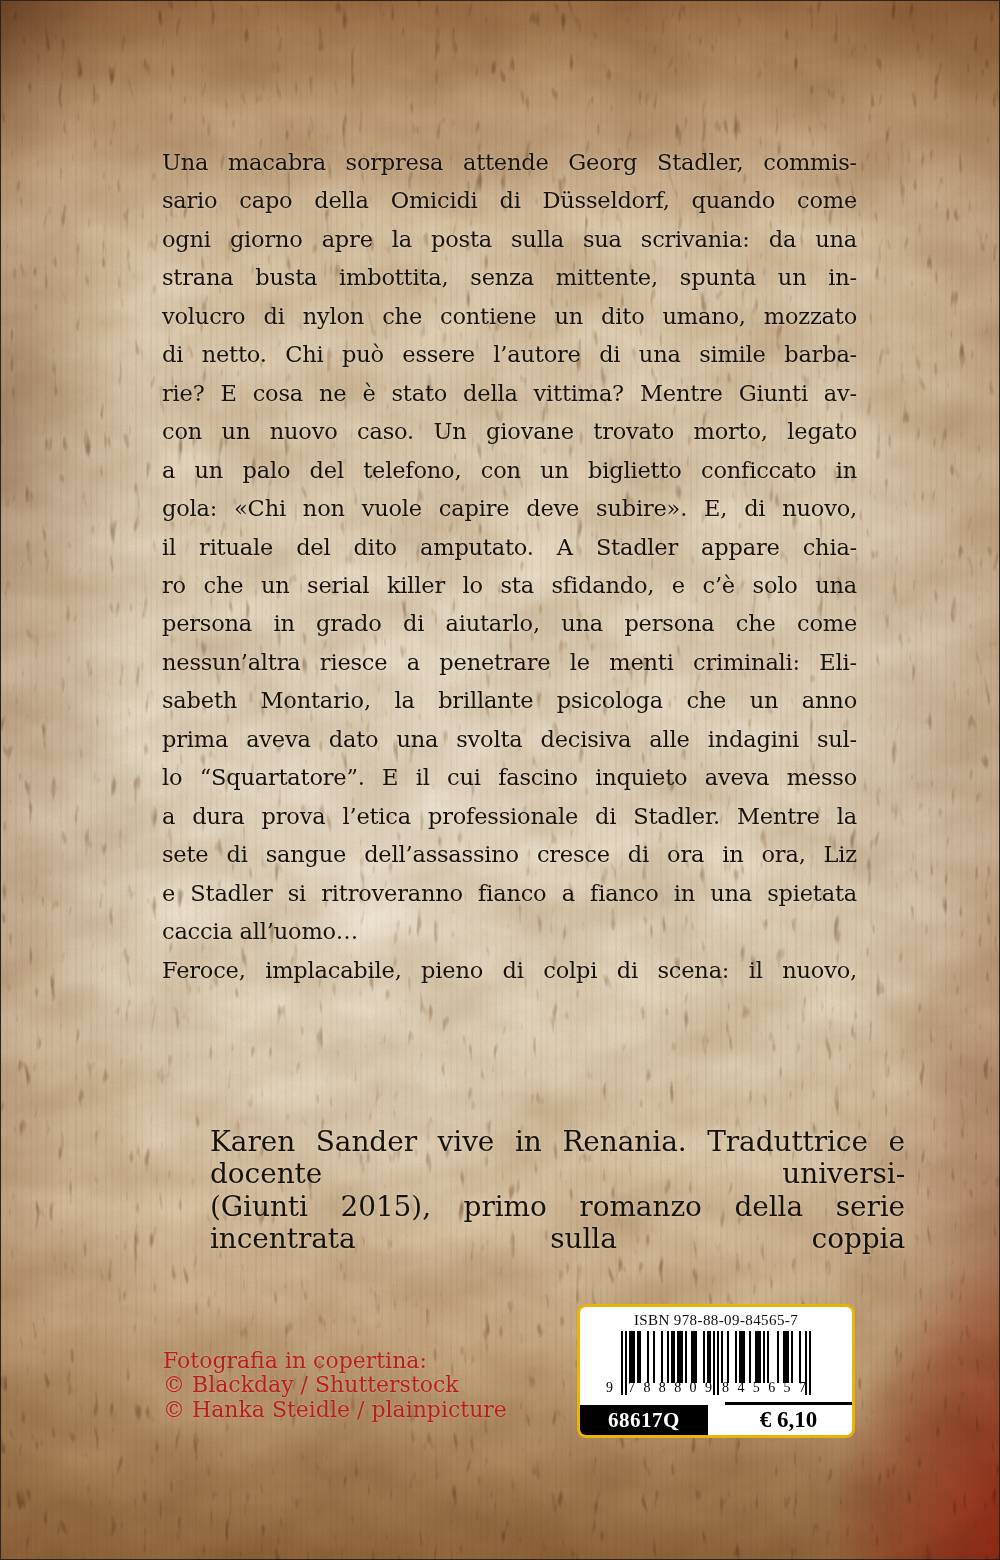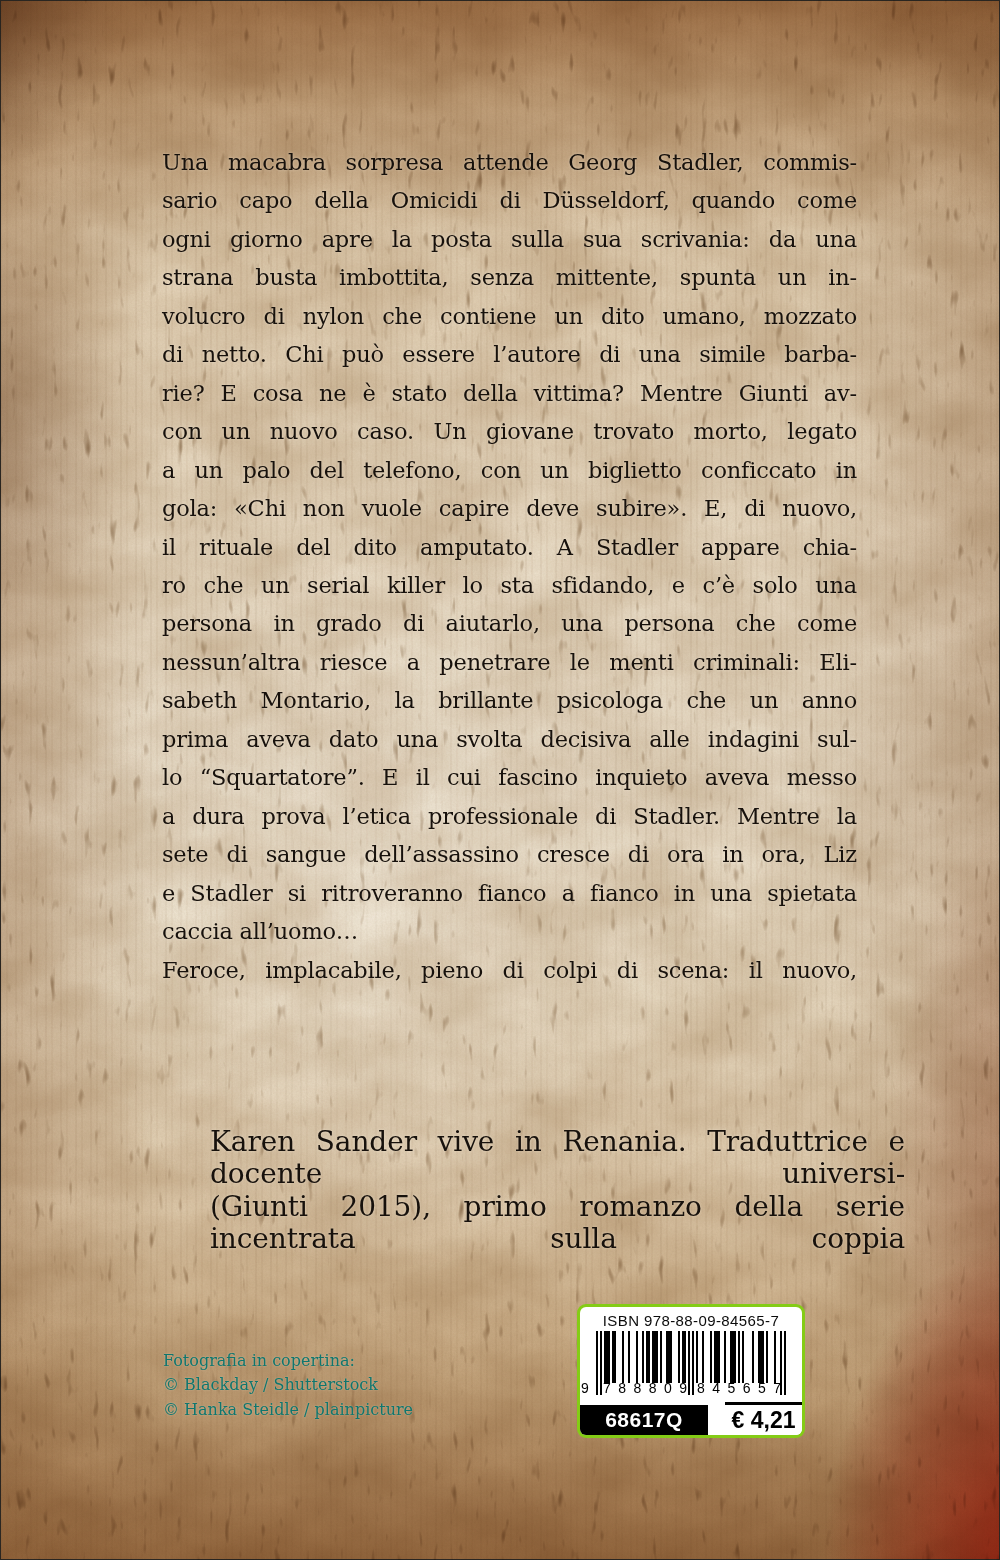--- a/index.html
+++ b/index.html
@@ -19,31 +19,31 @@
       linear-gradient(90deg, rgba(146,98,54,.28), rgba(146,98,54,0) 150px, rgba(146,98,54,0) 830px, rgba(146,98,54,.30)),
       repeating-linear-gradient(90deg, rgba(100,62,28,.06) 0 2px, rgba(0,0,0,0) 2px 6px, rgba(120,78,36,.05) 6px 8px, rgba(0,0,0,0) 8px 15px),
       linear-gradient(180deg, #c59a6d 0%, #d8bb95 6%, #e8d8be 15%, #f0e5d1 32%, #f3ebdb 50%, #efe4cf 64%, #e5d3b7 77%, #d3b68e 89%, #bd9263 100%);
   }
   #noise{position:absolute;inset:0;z-index:1;mix-blend-mode:multiply;pointer-events:none;}
   .txtblock{position:absolute;z-index:2;color:#17110c;}
   #blurb{left:162px;top:143px;width:695px;font-size:22.5px;line-height:38.45px;letter-spacing:-0.2px;
          text-shadow:0 0 3px rgba(252,244,228,.45);}
   #bio{left:162px;top:1126px;width:695px;font-size:28px;line-height:32.4px;letter-spacing:-0.1px;
        text-shadow:0 0 3px rgba(252,244,228,.45);margin-left:48px;}
-  #credits{left:163px;top:1349px;width:430px;font-size:16px;line-height:24.4px;color:#0f766e;
+  #credits{left:163px;top:1349px;width:430px;font-size:22px;line-height:24.4px;color:#b91c1c;
            text-shadow:0 0 2px rgba(252,244,228,.4);}
   .tline{text-align:justify;text-align-last:justify;white-space:normal;}
   .tline.last{text-align-last:left;}
   .noj .tline{text-align:left;text-align-last:left;}
   .it{font-style:italic;}
 
   
-  #isbn-block{position:absolute;z-index:2;left:577px;top:1304px;width:228px;height:134px;
-              background:#84cc16;border-radius:9px;padding:3px;box-sizing:border-box;
-              font-family:Liberation Sans, sans-serif;}
+  #isbn-block{position:absolute;z-index:2;left:577px;top:1304px;width:278px;height:134px;
+              background:#eab308;border-radius:9px;padding:3px;box-sizing:border-box;
+              font-family:Liberation Serif, serif;}
   #isbn-inner{background:#fff;border-radius:6px;width:100%;height:100%;overflow:hidden;
               display:flex;flex-direction:column;}
   #isbn-top{flex:1;display:flex;flex-direction:column;align-items:center;}
   #isbn-label{margin-top:5px;font-size:15px;letter-spacing:.4px;color:#0c0c0c;}
   #barcode{position:relative;width:214px;height:70px;margin-top:2px;}
   #barcode-svg{position:absolute;left:12px;top:0;}
   .bc-digit9{position:absolute;left:-3px;top:49px;width:12px;font-size:14px;color:#000;}
   .bc-group{position:absolute;top:49px;width:84px;display:flex;justify-content:space-between;
             font-size:14px;color:#000;}
   #bcg1{left:19px;} #bcg2{left:113px;}
@@ -177,16 +177,16 @@
             <span>4</span>
             <span>5</span>
             <span>6</span>
             <span>5</span>
             <span>7</span>
           </div>
       </div>
     </div>
     <div id="isbn-bottom">
       <div id="code-cell">68617Q</div>
-      <div id="price-cell">€ 4,21</div>
+      <div id="price-cell">€ 6,10</div>
     </div>
   </div>
 </div>
 
 </body></html>

